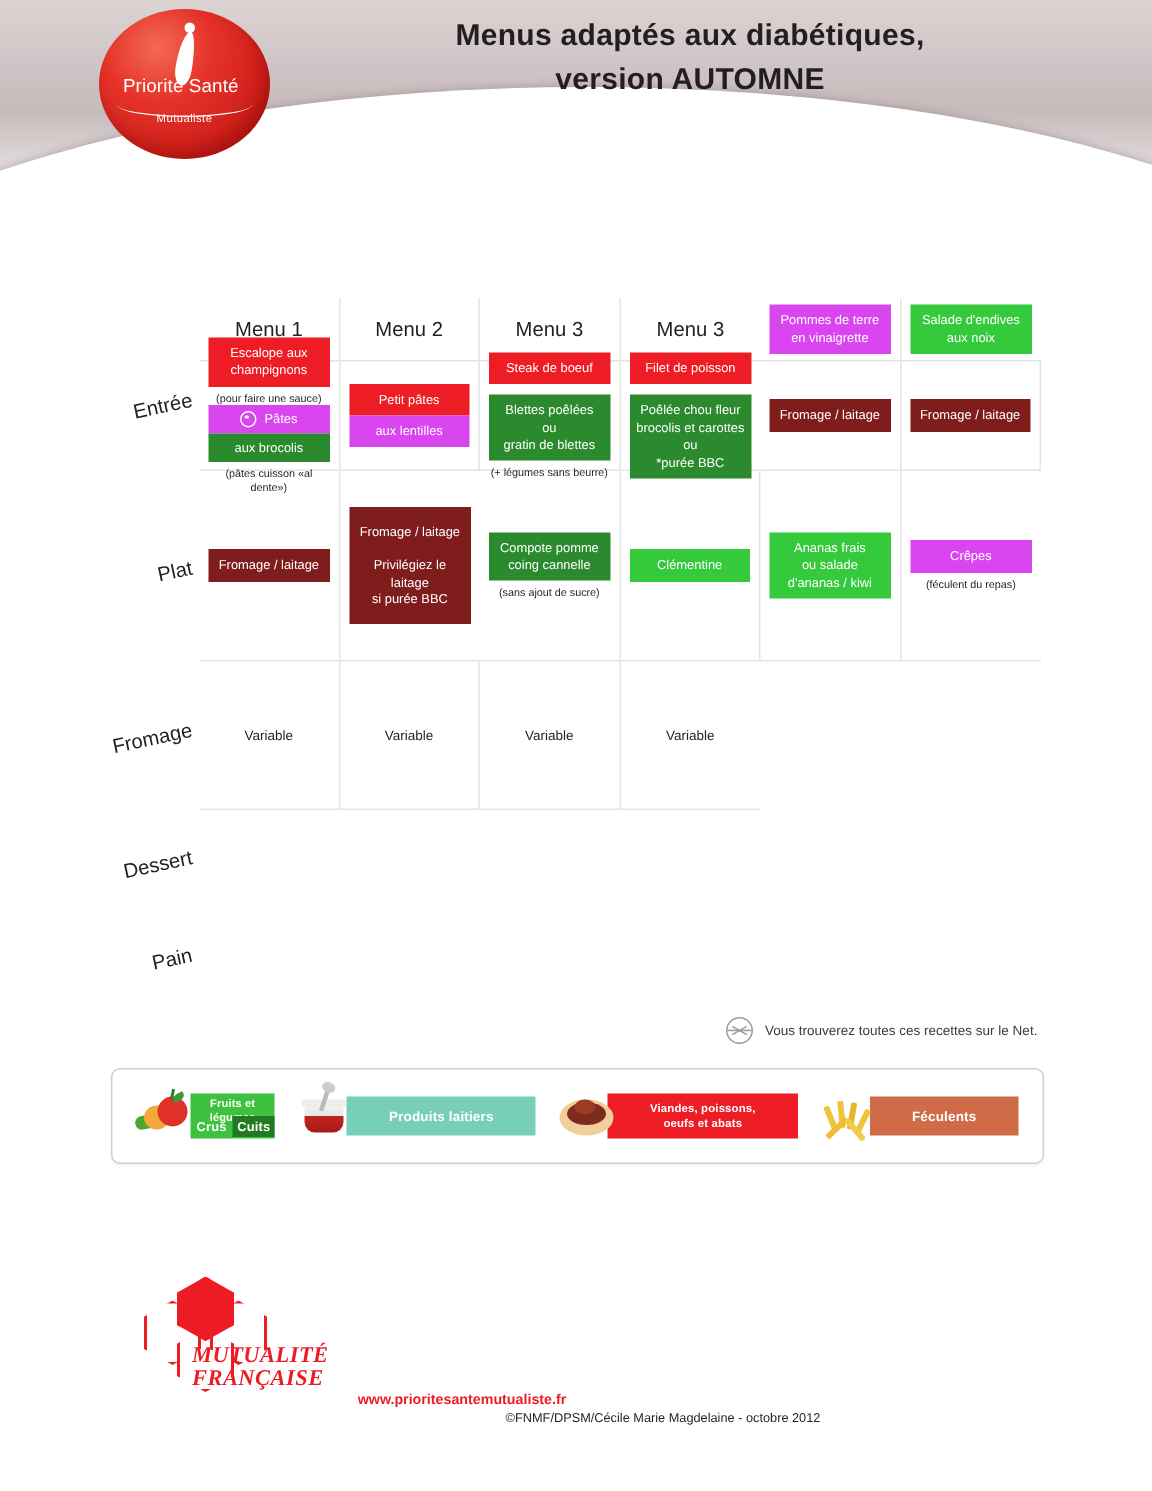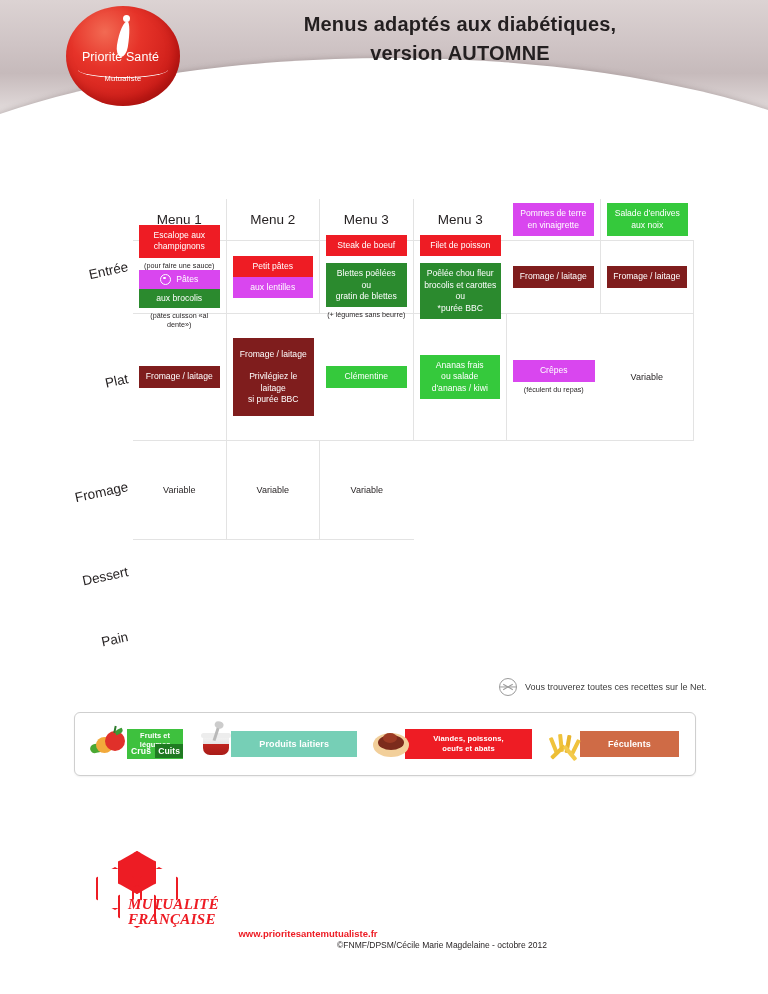--- a/index.html
+++ b/index.html
@@ -136,21 +136,21 @@
     position:relative;flex:0 0 auto;
   }
   .pasta-icon::before{
     content:"";position:absolute;left:2.2px;top:2.2px;width:2.4px;height:2.4px;
     border-radius:50%;background:#ffffff;
   }
   .plain{font-size:9px;color:#231f20;}
 
   
   .netnote{
-    position:absolute;left:455px;top:678px;
+    position:absolute;left:440px;top:678px;
     display:flex;align-items:center;gap:8px;
     font-size:9px;color:#3b3b3b;padding-left:44px;
   }
   .net-icon{
     width:16px;height:16px;border-radius:50%;
     border:1.2px solid #9b9b9b;position:relative;flex:0 0 auto;
   }
   .net-icon::before,.net-icon::after{
     content:"";position:absolute;left:50%;top:50%;width:11px;height:1.1px;
     background:#9b9b9b;transform-origin:center;
@@ -337,20 +337,26 @@
       <span class="chip teal">Fromage / laitage</span>
     </div>
     <div class="cell">
       <span class="chip teal">Fromage / laitage</span>
     </div>
     <div class="cell last-col">
       <span class="chip teal" style="padding:11px 4px">Fromage / laitage<br><br>Privilégiez le laitage<br>si purée BBC</span>
     </div>
 
     <div class="cell">
+      <div class="stack">
+        <span class="chip dgreen">Compote pomme<br>coing cannelle</span>
+        <span class="note">(sans ajout de sucre)</span>
+      </div>
+    </div>
+    <div class="cell">
       <span class="chip green">Clémentine</span>
     </div>
     <div class="cell">
       <span class="chip green">Ananas frais<br>ou salade<br>d'ananas / kiwi</span>
     </div>
     <div class="cell last-col">
       <div class="stack">
         <span class="chip terra">Crêpes</span>
         <span class="note">(féculent du repas)</span>
       </div>

